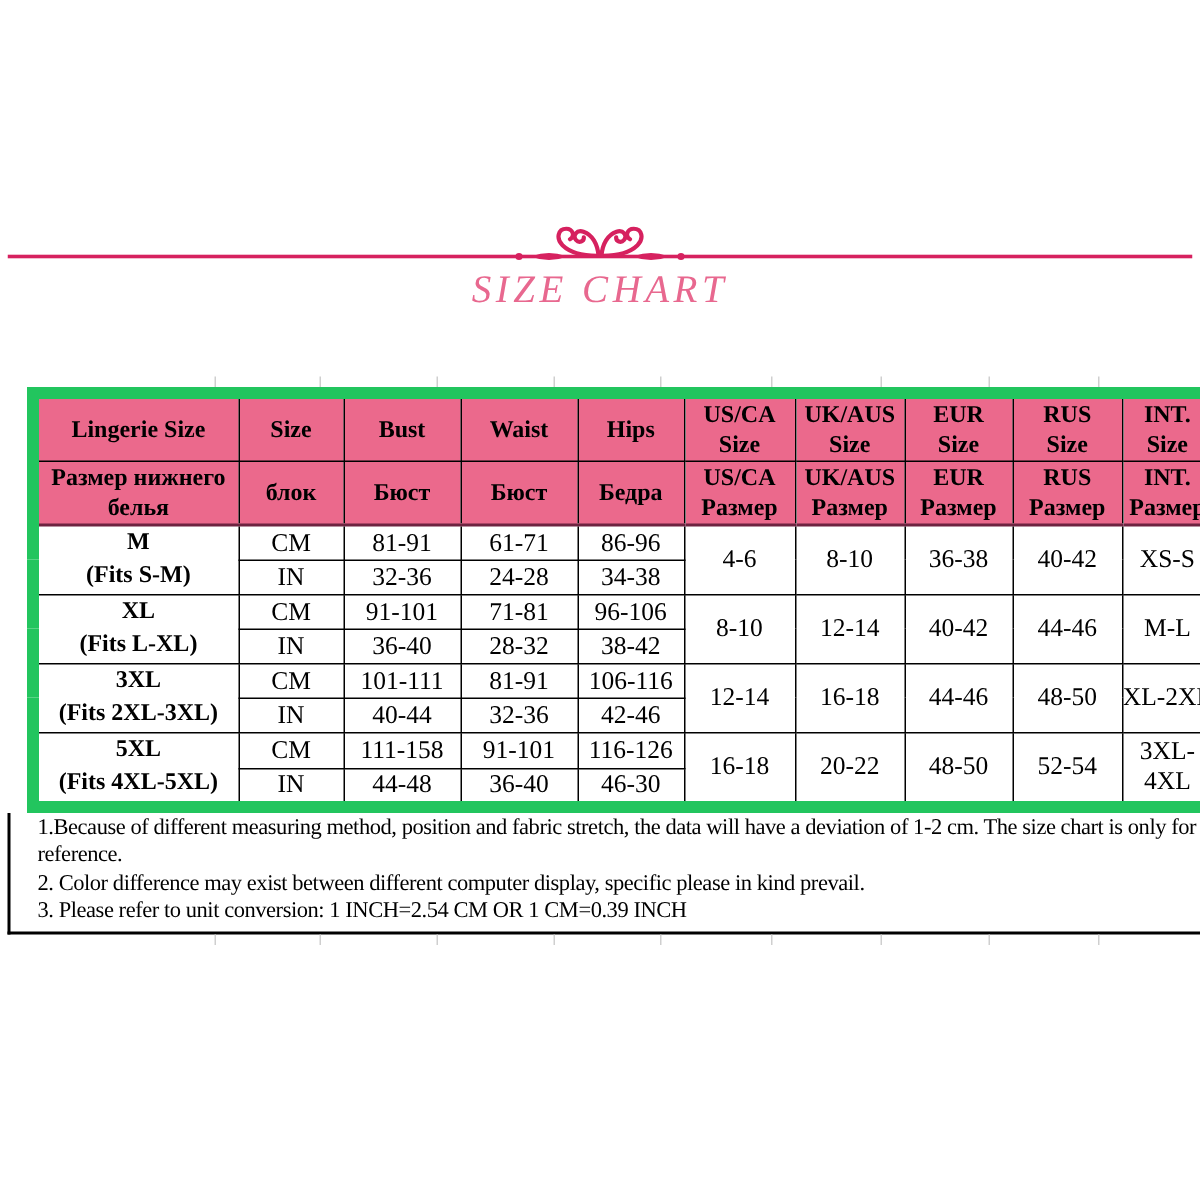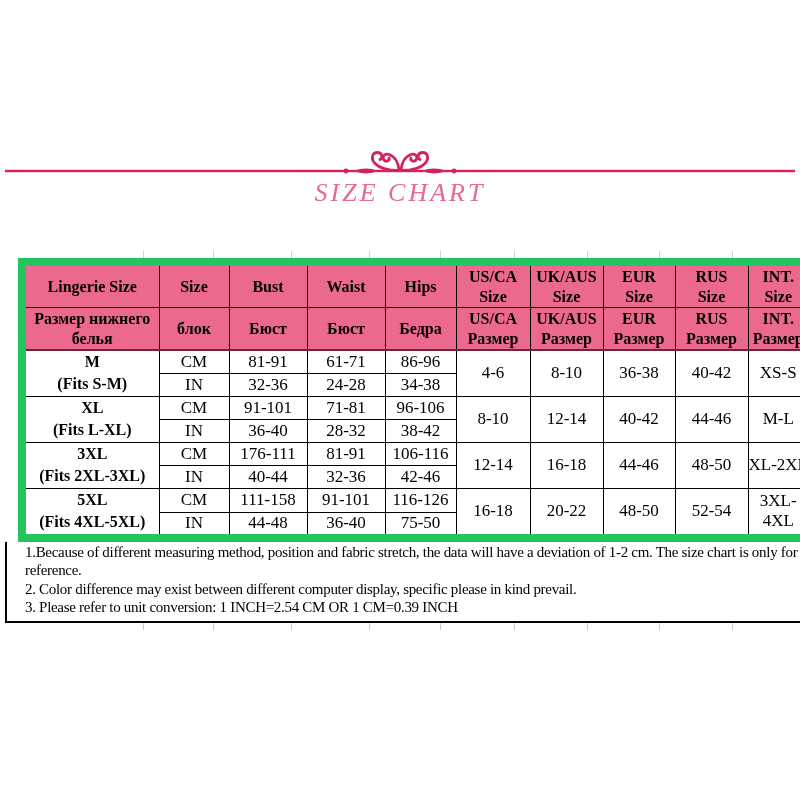--- a/index.html
+++ b/index.html
@@ -197,21 +197,21 @@
           <tr>
             <td>IN</td>
             <td>36-40</td>
             <td>28-32</td>
             <td>38-42</td>
           </tr>
           <tr>
             <th rowspan="2" class="size-cell">3XL
 (Fits 2XL-3XL)</th>
             <td>CM</td>
-            <td>176-111</td>
+            <td>101-111</td>
             <td>81-91</td>
             <td>106-116</td>
             <td rowspan="2">12-14</td>
             <td rowspan="2">16-18</td>
             <td rowspan="2">44-46</td>
             <td rowspan="2">48-50</td>
             <td rowspan="2">XL-2XL</td>
           </tr>
           <tr>
             <td>IN</td>
@@ -229,21 +229,21 @@
             <td rowspan="2">16-18</td>
             <td rowspan="2">20-22</td>
             <td rowspan="2">48-50</td>
             <td rowspan="2">52-54</td>
             <td rowspan="2">3XL-4XL</td>
           </tr>
           <tr>
             <td>IN</td>
             <td>44-48</td>
             <td>36-40</td>
-            <td>75-50</td>
+            <td>46-30</td>
           </tr>
         </tbody>
     </table>
 
     <div class="notes">
       <div class="note">1.Because of different measuring method, position and fabric stretch, the data will have a deviation of 1-2 cm. The size chart is only for reference.</div>
       <div class="note">2. Color difference may exist between different computer display, specific please in kind prevail.</div>
       <div class="note">3. Please refer to unit conversion: 1 INCH=2.54 CM OR 1 CM=0.39 INCH</div>
     </div>
 

